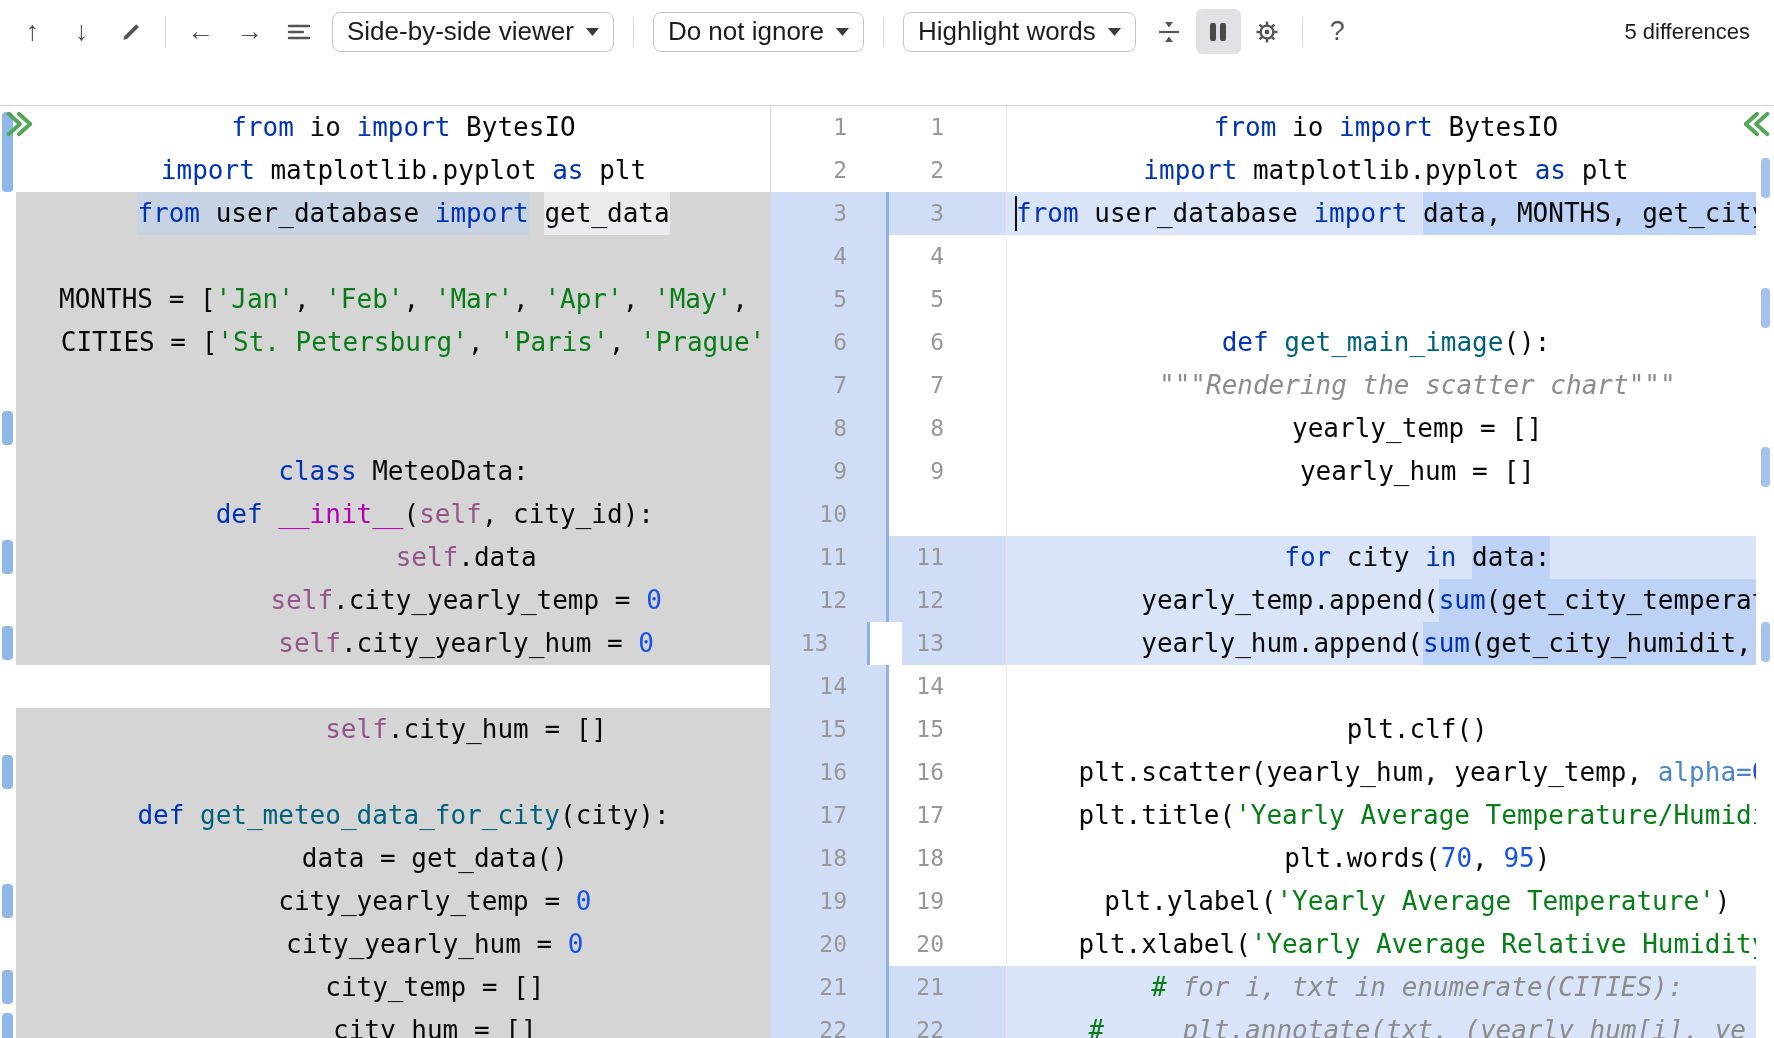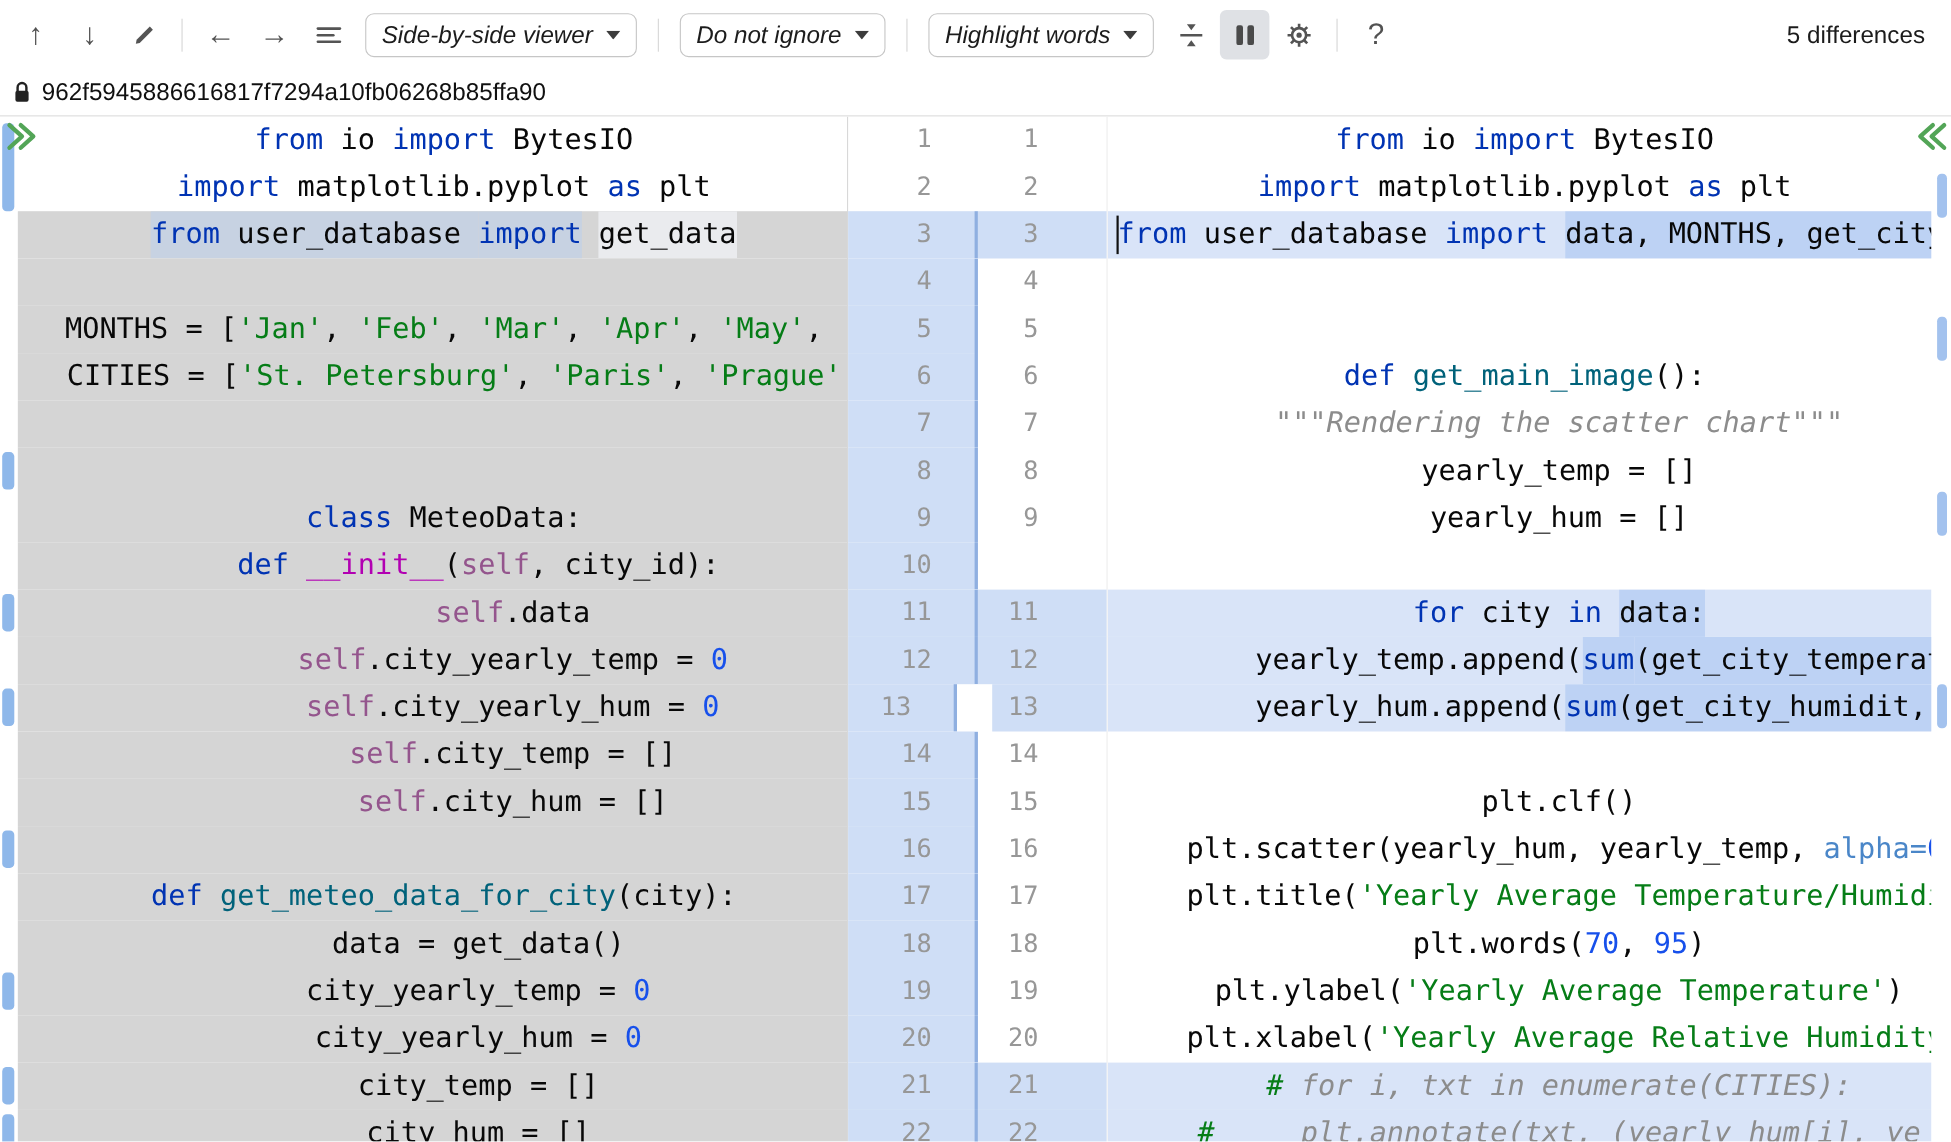--- a/index.html
+++ b/index.html
@@ -7,21 +7,21 @@
        font-family:"Liberation Sans",sans-serif;color:#1e1e1e;}
 
   
   .toolbar{position:absolute;top:0;left:0;right:0;height:63px;display:flex;align-items:center;
            padding:0 24px 0 8px;box-sizing:border-box;background:#fff;}
   .tbtn{width:45px;height:45px;margin:0 2px;display:flex;align-items:center;justify-content:center;
         font-size:27px;color:#525252;border-radius:6px;flex:none;}
   .tbtn.active{background:#dfe1e5;}
   .tsep{width:1px;height:30px;background:#d6d6d6;margin:0 10px;flex:none;}
   .tdrop{height:38px;border:1px solid #c6c6c6;border-radius:8px;display:flex;align-items:center;
-         gap:12px;padding:0 14px;font-size:22px;color:#1c1c1c;margin:0 9px;flex:none;background:#fff;font-style:italic;}
+         gap:12px;padding:0 14px;font-size:26px;color:#1c1c1c;margin:0 9px;flex:none;background:#fff;}
   .differences{margin-left:auto;font-size:22px;color:#1b1b1b;flex:none;}
 
   
   .fileheaders{position:absolute;top:63px;left:0;right:0;height:43px;background:#fff;
                border-bottom:1px solid #cfcfcf;box-sizing:border-box;}
   .fh{position:absolute;top:0;height:42px;display:flex;align-items:center;gap:9px;
       font-size:22px;color:#101010;}
   .fh-left{left:11px;}
   .fh-right{left:925px;}
 
@@ -165,27 +165,20 @@
       </svg>
     </div>
     <div class="tsep"></div>
     <div class="tbtn">
         <span>?</span>
       </div>
     <div class="differences">5 differences</div>
   </div>
 
   <div class="fileheaders">
-    <div class="fh fh-left">
-      <svg class="iconsvg" width="18" height="22" viewBox="0 0 18 22">
-        <path d="M5 10 V6.5 a4 4 0 0 1 8 0 V10" fill="none" stroke="#222" stroke-width="2.2"></path>
-        <rect x="3" y="9.5" width="12" height="10" rx="1.8" fill="#222"></rect>
-      </svg>
-      <span>962f5945886616817f7294a10fb06268b85ffa90</span>
-    </div>
   </div>
 
   <div class="main">
     <div id="left-map">
         <div class="lmark" style="top: 6px; height: 80px;"></div>
         <div class="lmark" style="top: 305px; height: 34px;"></div>
         <div class="lmark" style="top: 434px; height: 34px;"></div>
         <div class="lmark" style="top: 520px; height: 34px;"></div>
         <div class="lmark" style="top: 649px; height: 34px;"></div>
         <div class="lmark" style="top: 778px; height: 34px;"></div>
@@ -199,21 +192,20 @@
         <div class="crow bg-g" style="top: 129px;"></div>
         <div class="crow bg-g" style="top: 172px;"><span class="c-pl">MONTHS = [</span><span class="c-str">'Jan'</span><span class="c-pl">, </span><span class="c-str">'Feb'</span><span class="c-pl">, </span><span class="c-str">'Mar'</span><span class="c-pl">, </span><span class="c-str">'Apr'</span><span class="c-pl">, </span><span class="c-str">'May'</span><span class="c-pl">,</span></div>
         <div class="crow bg-g" style="top: 215px; padding-left: 40px;"><span class="c-pl">CITIES = [</span><span class="c-str">'St. Petersburg'</span><span class="c-pl">, </span><span class="c-str">'Paris'</span><span class="c-pl">, </span><span class="c-str">'Prague'</span></div>
         <div class="crow bg-g" style="top: 258px;"></div>
         <div class="crow bg-g" style="top: 301px;"></div>
         <div class="crow bg-g" style="top: 344px;"><span class="c-kw">class</span><span class="c-pl"> MeteoData:</span></div>
         <div class="crow bg-g" style="top: 387px;"><span class="c-pl">    </span><span class="c-kw">def</span><span class="c-pl"> </span><span class="c-magic">__init__</span><span class="c-pl">(</span><span class="c-self">self</span><span class="c-pl">, city_id):</span></div>
         <div class="crow bg-g" style="top: 430px;"><span class="c-pl">        </span><span class="c-self">self</span><span class="c-pl">.data</span></div>
         <div class="crow bg-g" style="top: 473px;"><span class="c-pl">        </span><span class="c-self">self</span><span class="c-pl">.city_yearly_temp = </span><span class="c-num">0</span></div>
         <div class="crow bg-g" style="top: 516px;"><span class="c-pl">        </span><span class="c-self">self</span><span class="c-pl">.city_yearly_hum = </span><span class="c-num">0</span></div>
-        <div class="crow bg-g" style="top: 559px;"><span class="c-pl">        </span><span class="c-self">self</span><span class="c-pl">.city_temp = []</span></div>
         <div class="crow bg-g" style="top: 602px;"><span class="c-pl">        </span><span class="c-self">self</span><span class="c-pl">.city_hum = []</span></div>
         <div class="crow bg-g" style="top: 645px;"></div>
         <div class="crow bg-g" style="top: 688px;"><span class="c-kw">def</span><span class="c-pl"> </span><span class="c-fn">get_meteo_data_for_city</span><span class="c-pl">(city):</span></div>
         <div class="crow bg-g" style="top: 731px;"><span class="c-pl">    data = get_data()</span></div>
         <div class="crow bg-g" style="top: 774px;"><span class="c-pl">    city_yearly_temp = </span><span class="c-num">0</span></div>
         <div class="crow bg-g" style="top: 817px;"><span class="c-pl">    city_yearly_hum = </span><span class="c-num">0</span></div>
         <div class="crow bg-g" style="top: 860px;"><span class="c-pl">    city_temp = []</span></div>
         <div class="crow bg-g" style="top: 903px;"><span class="c-pl">    city_hum = []</span></div>
       </div>
     <div id="gutter">

